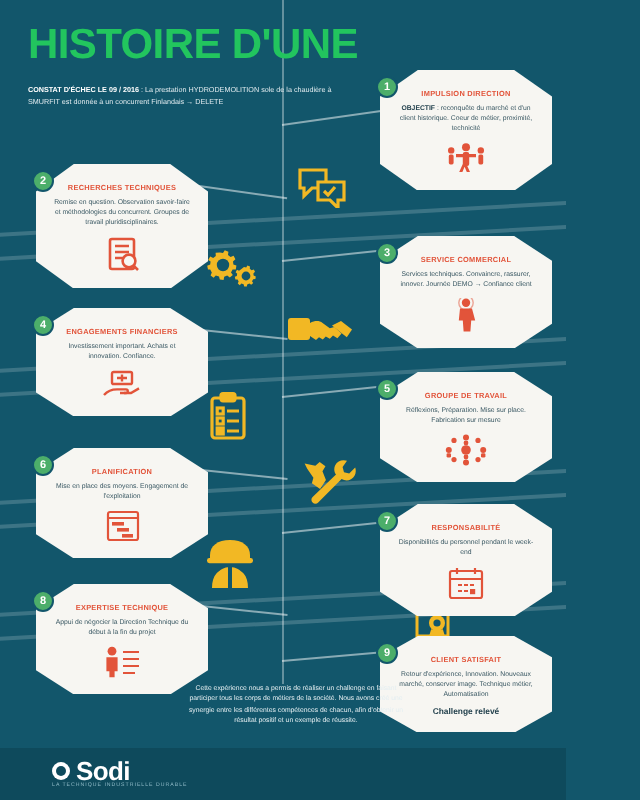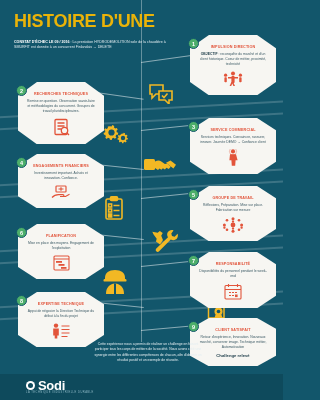--- a/index.html
+++ b/index.html
@@ -37,25 +37,25 @@
 
   
   .header {
     position: absolute;
     top: 12px;
     left: 14px;
     width: 170px;
     z-index: 5;
   }
   .title {
-    font-size: 18px;
+    font-size: 21px;
     font-weight: bold;
     line-height: 1.05;
     letter-spacing: -0.3px;
-    color: #eab308;
+    color: #22c55e;
     text-transform: uppercase;
   }
   .subtitle {
     margin-top: 9px;
     font-size: 3.6px;
     line-height: 1.55;
     color: #dfeaee;
     width: 152px;
   }
   .subtitle b { color: #ffffff; font-weight: bold; }

